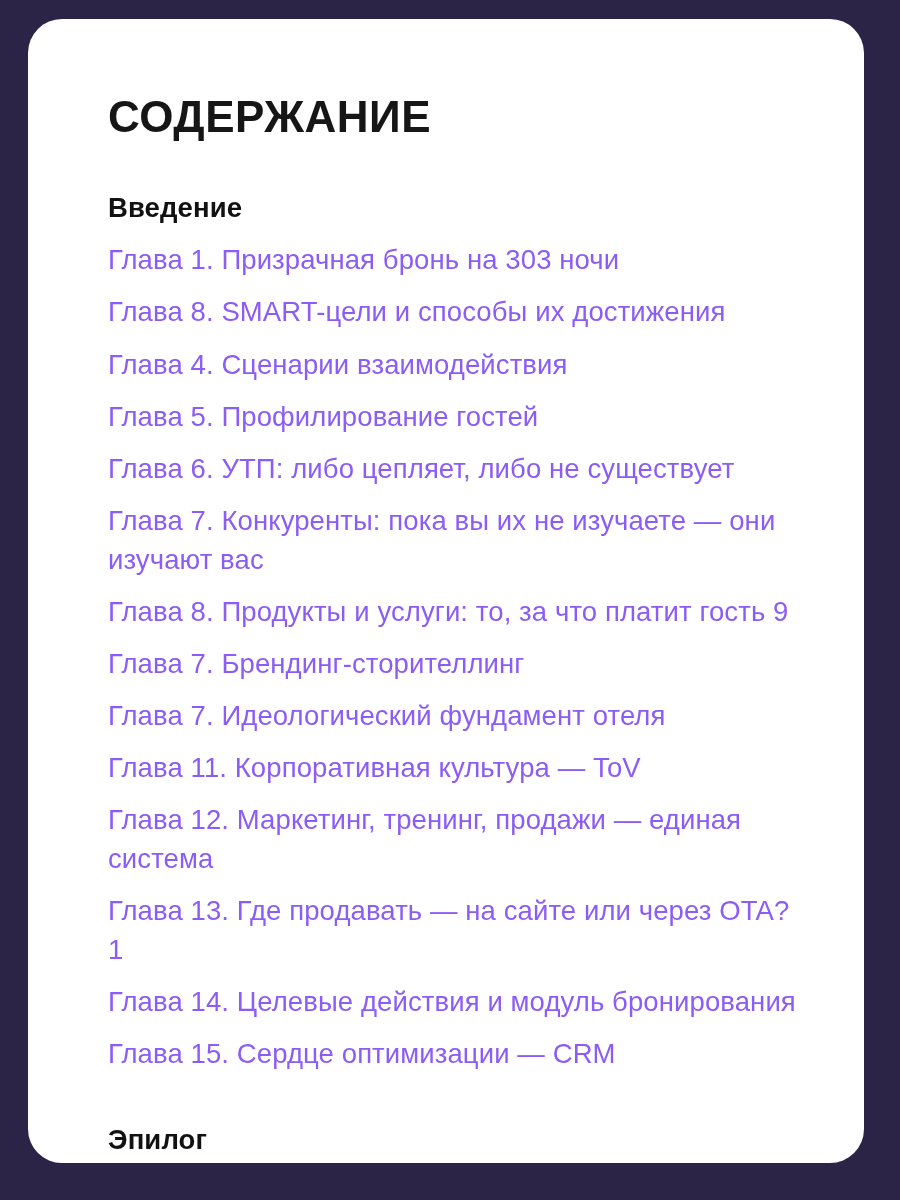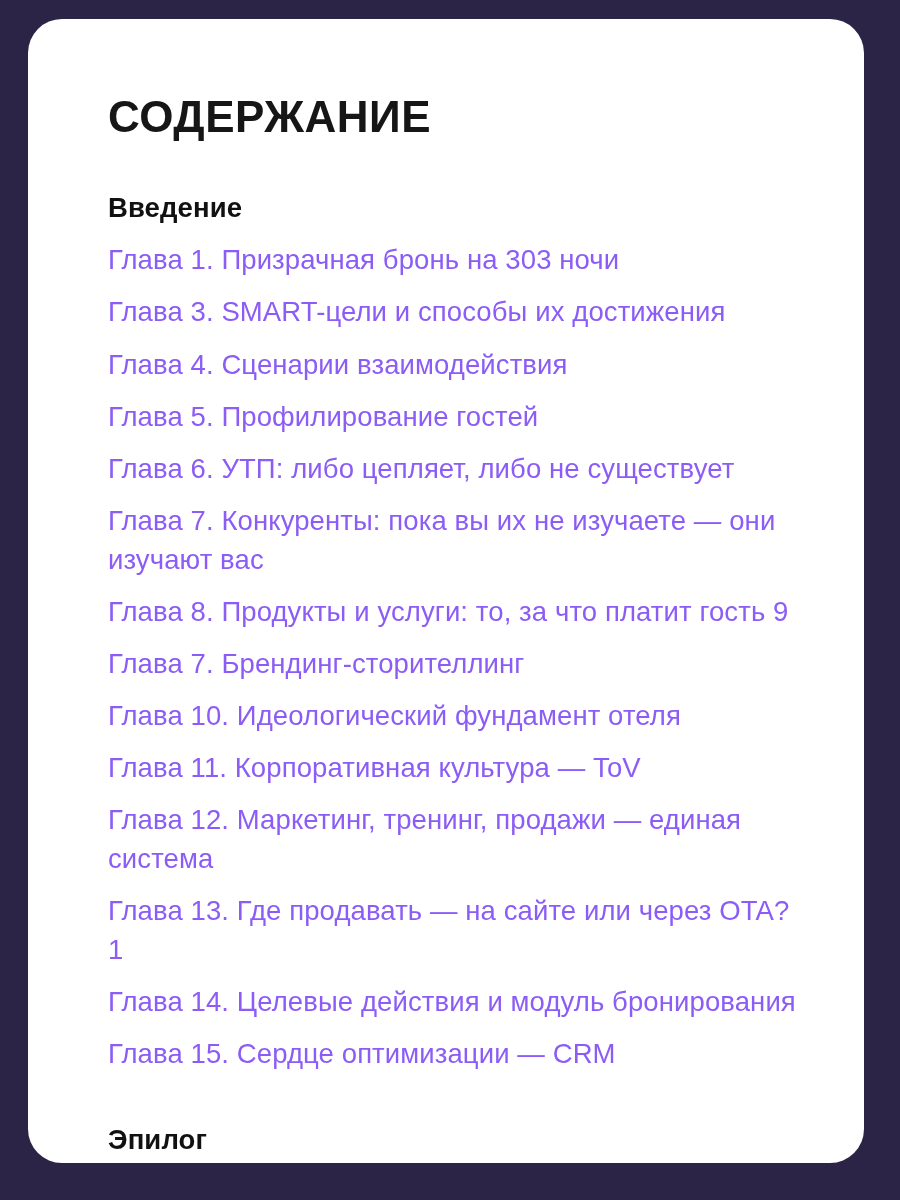--- a/index.html
+++ b/index.html
@@ -53,28 +53,28 @@
   }
 </style>
 </head>
 <body>
 
 <div class="page-card">
   <h1 class="toc-title">СОДЕРЖАНИЕ</h1>
   <ul class="toc-list">
     <li class="toc-entry bold">Введение</li>
     <li class="toc-entry">Глава 1. Призрачная бронь на 303 ночи</li>
-    <li class="toc-entry">Глава 3. SMART-цели и способы их достижения</li>
+    <li class="toc-entry">Глава 8. SMART-цели и способы их достижения</li>
     <li class="toc-entry">Глава 4. Сценарии взаимодействия</li>
     <li class="toc-entry">Глава 5. Профилирование гостей</li>
     <li class="toc-entry">Глава 6. УТП: либо цепляет, либо не существует</li>
     <li class="toc-entry">Глава 7. Конкуренты: пока вы их не изучаете — они изучают вас</li>
     <li class="toc-entry">Глава 8. Продукты и услуги: то, за что платит гость 9</li>
     <li class="toc-entry">Глава 7. Брендинг-сторителлинг</li>
-    <li class="toc-entry">Глава 10. Идеологический фундамент отеля</li>
+    <li class="toc-entry">Глава 7. Идеологический фундамент отеля</li>
     <li class="toc-entry">Глава 11. Корпоративная культура — ToV</li>
     <li class="toc-entry">Глава 12. Маркетинг, тренинг, продажи — единая система</li>
     <li class="toc-entry">Глава 13. Где продавать — на сайте или через OTA? 1</li>
     <li class="toc-entry">Глава 14. Целевые действия и модуль бронирования</li>
     <li class="toc-entry">Глава 15. Сердце оптимизации — CRM</li>
     <li class="toc-entry bold">Эпилог</li>
   </ul>
 </div>
 
 </body></html>

